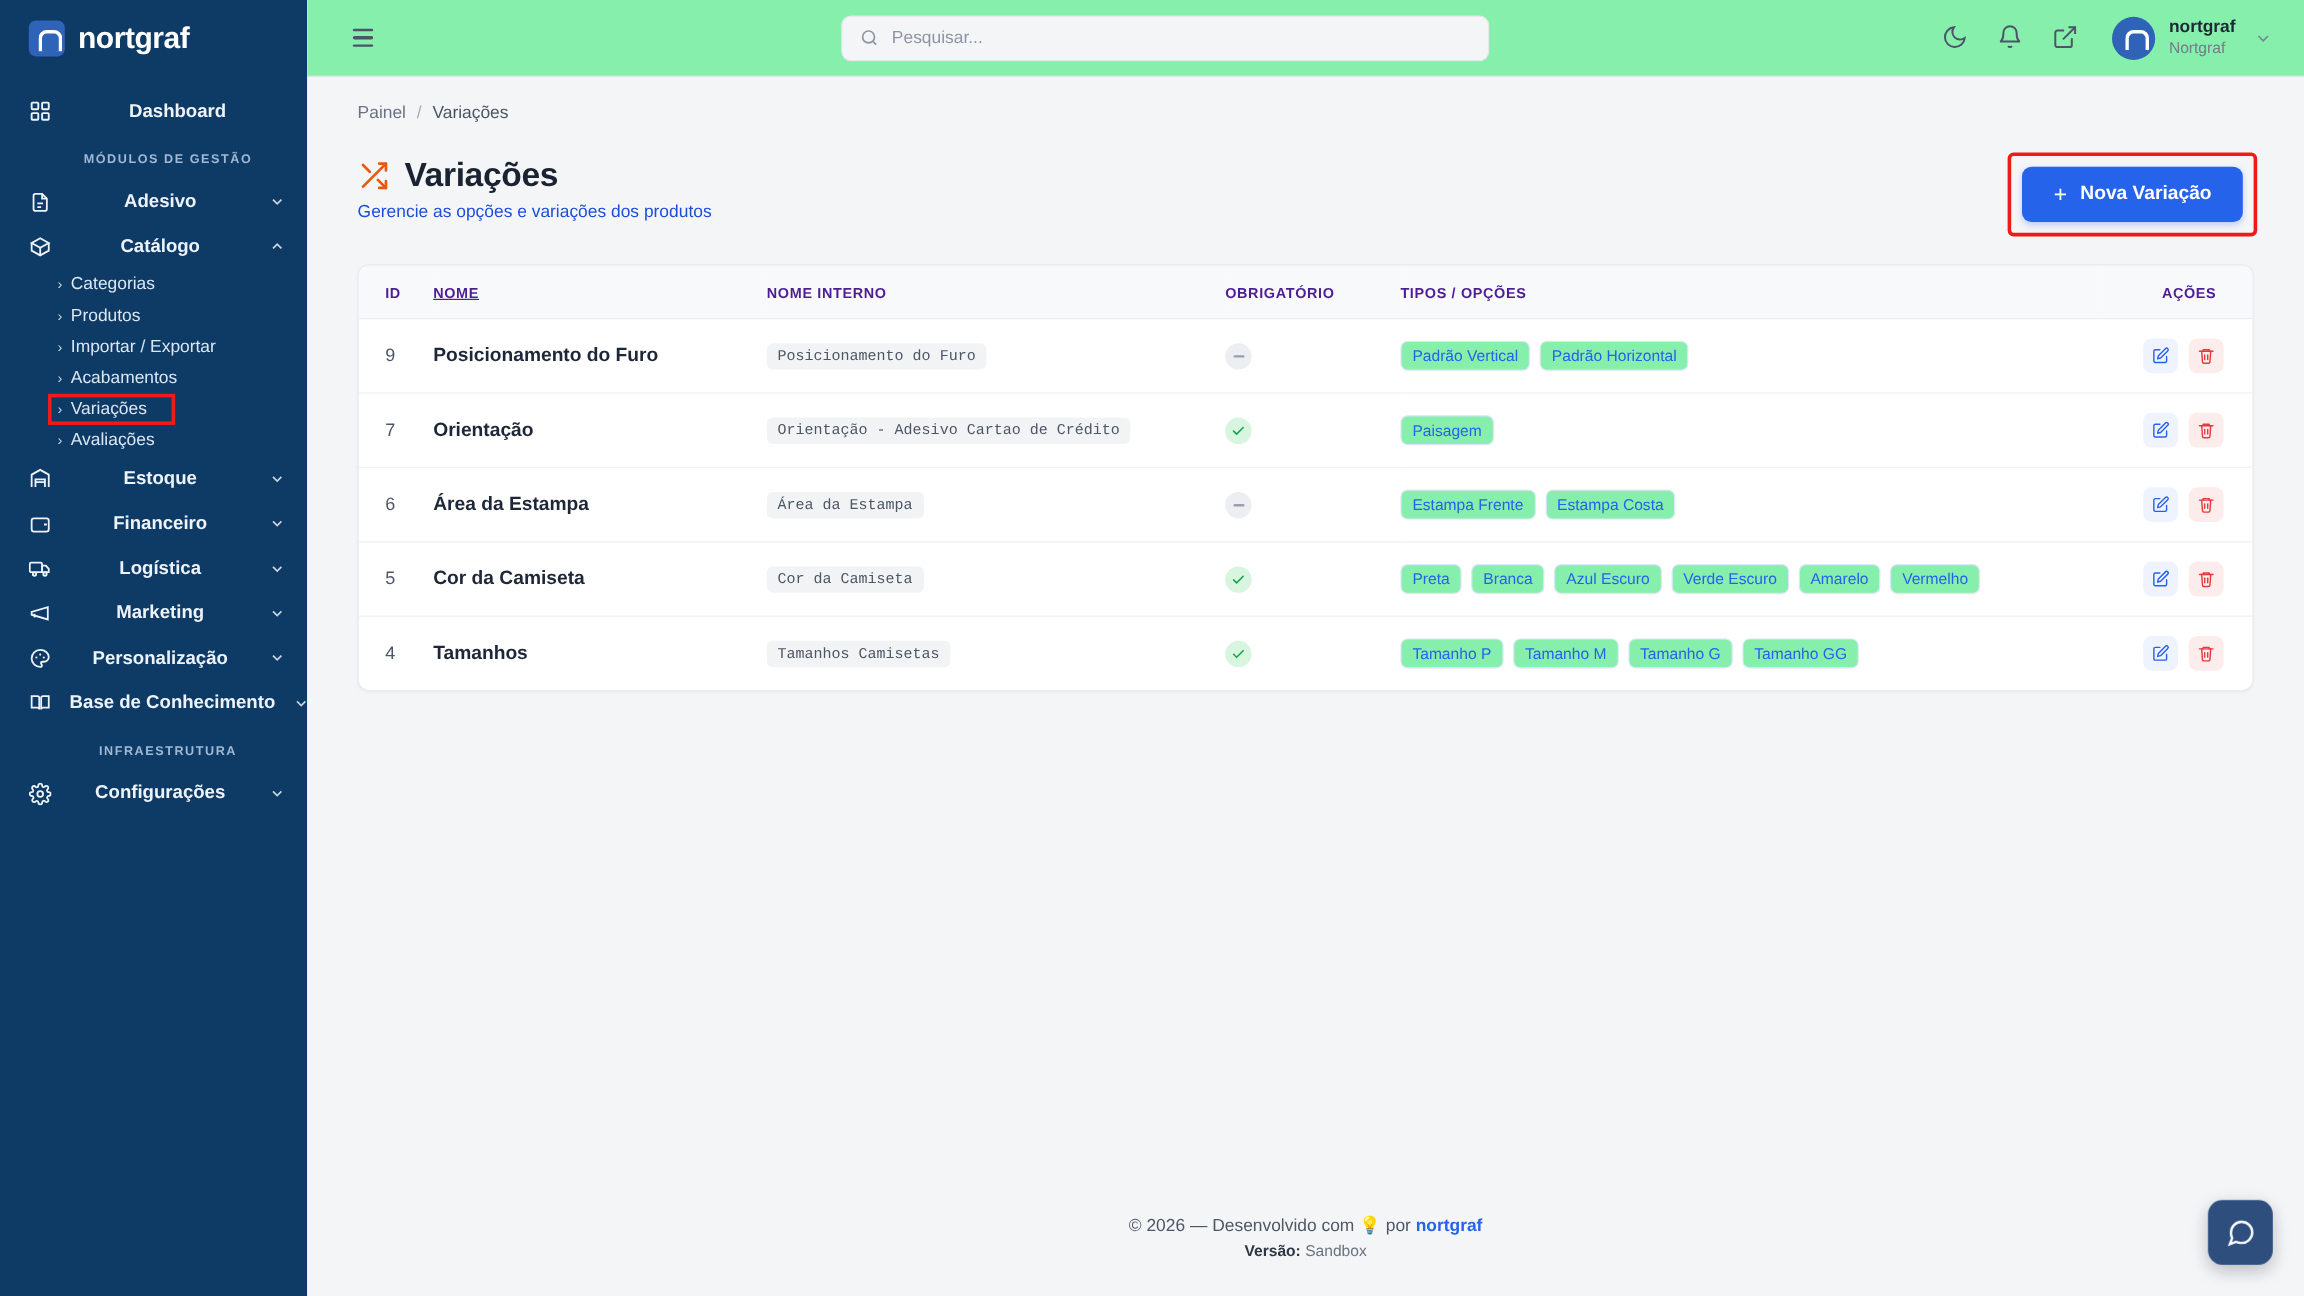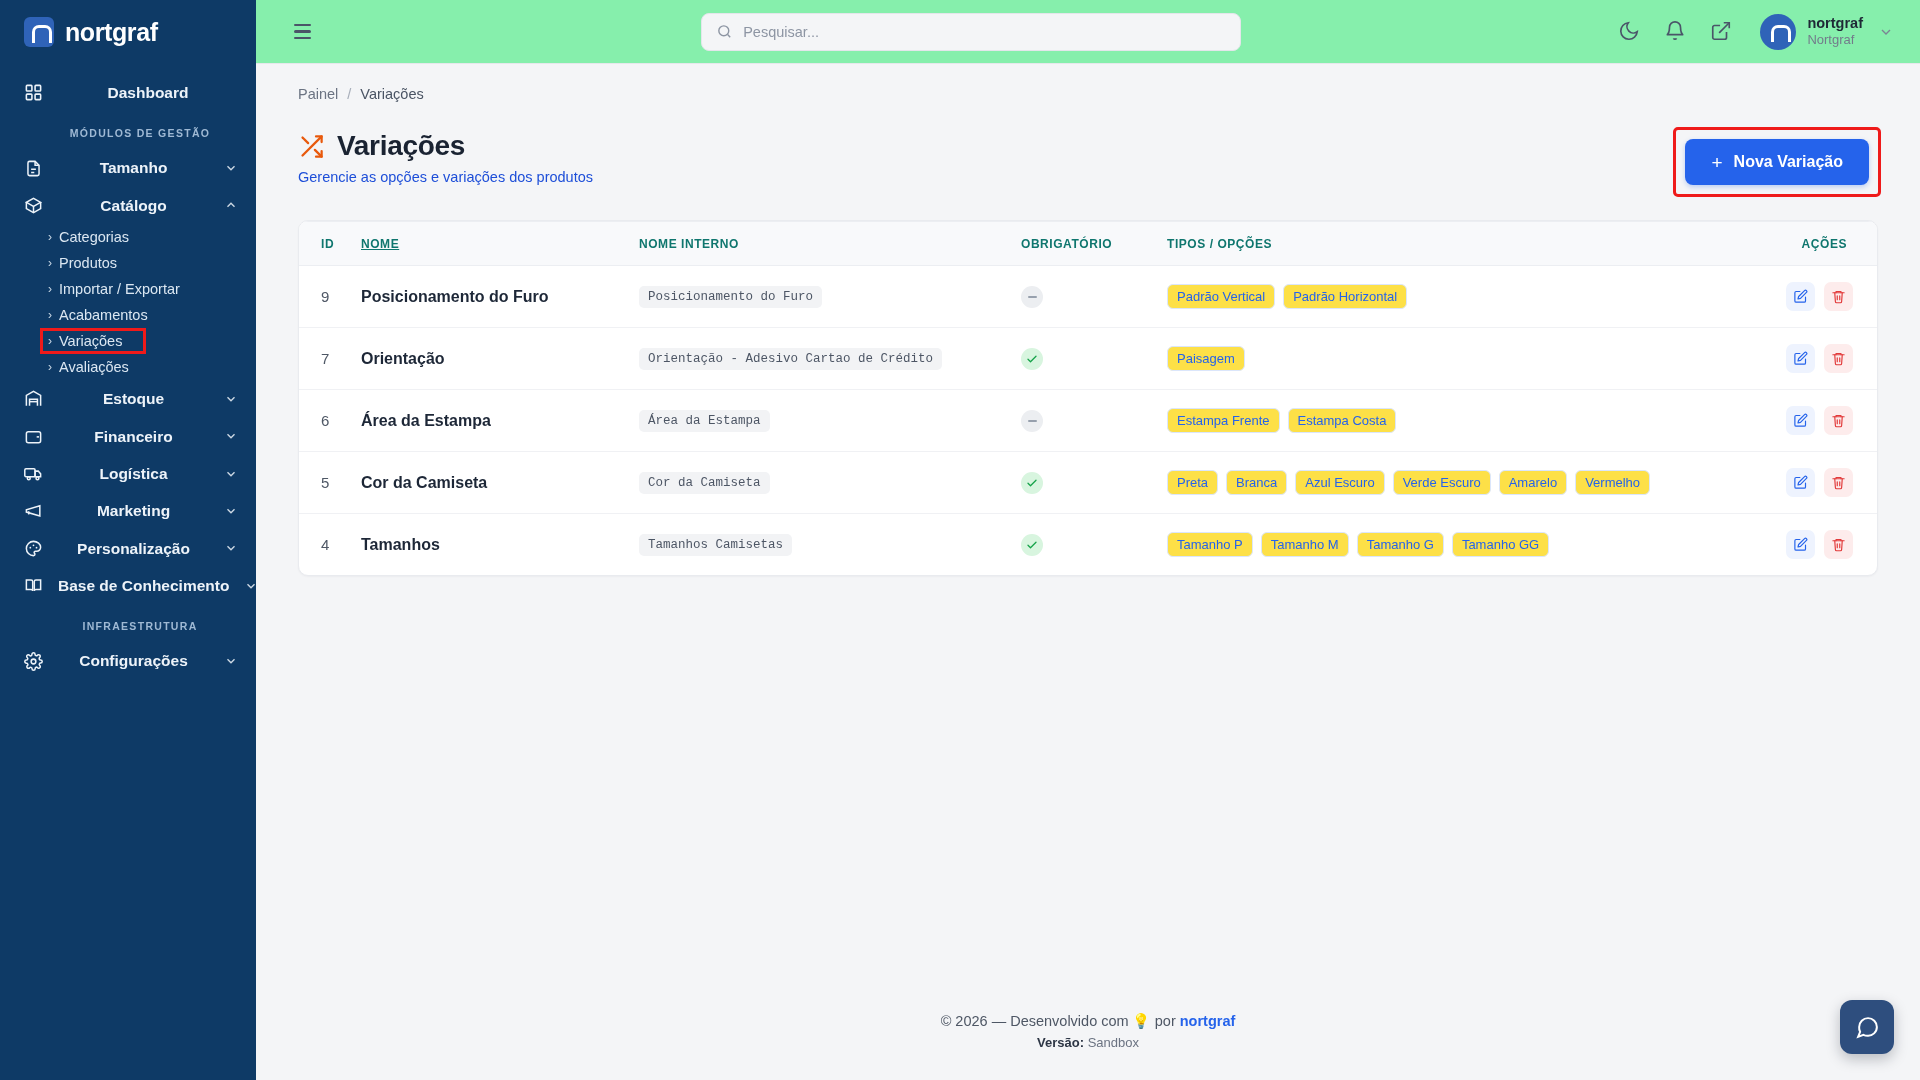--- a/index.html
+++ b/index.html
@@ -158,21 +158,21 @@
     border: 1px solid #dfe2e8; border-radius: 7px; height: 34px;
     display: flex; align-items: center; gap: 12px; padding: 0 11px;
     font-size: 14.5px; color: #2d3645; cursor: pointer; background: #fff;
   }
   .exibir-select .chev { color: #7b8494; display: flex; }
   .exibir-select .chev svg { width: 13px; height: 13px; display: block; }
 
   table { width: 100%; border-collapse: collapse; }
   thead th {
     background: #f8f9fb; border-top: 1px solid #eceef2; border-bottom: 1px solid #eceef2;
-    font-size: 12px; font-weight: 700; letter-spacing: .55px; color: #0f766e;
+    font-size: 12px; font-weight: 700; letter-spacing: .55px; color: #4c1d95;
     text-transform: uppercase; text-align: left; padding: 13px 0; height: 44px;
   }
   th.c-id    { width: 62px;  padding-left: 22px; }
   th.c-nome  { width: 278px; text-decoration: underline; }
   th.c-int   { width: 382px; }
   th.c-obr   { width: 146px; }
   th.c-tipos { }
   th.c-acoes { width: 128px; text-align: right; padding-right: 30px; }
 
   tbody td { border-bottom: 1px solid #f0f1f4; padding: 16px 0; vertical-align: middle; }
@@ -188,21 +188,21 @@
     width: 22px; height: 22px; border-radius: 50%;
     display: flex; align-items: center; justify-content: center;
   }
   .dot.yes { background: #d8f5df; color: #16a34a; }
   .dot.no  { background: #eceef1; color: #97a0ad; }
   .dot svg { width: 12px; height: 12px; display: block; }
   .dot.no .bar { width: 9px; height: 2px; background: #97a0ad; border-radius: 2px; }
 
   .tags { display: flex; flex-wrap: wrap; gap: 8px; }
   .tag {
-    background: #fde047; border: 1px solid #dbe6fb; border-radius: 6px;
+    background: #86efac; border: 1px solid #dbe6fb; border-radius: 6px;
     padding: 4px 9px; font-size: 13px; color: #2563eb; white-space: nowrap;
   }
 
   td.c-acoes { text-align: right; padding-right: 24px; }
   .actions { display: flex; gap: 9px; justify-content: flex-end; }
   .act {
     width: 29px; height: 29px; border-radius: 7px; border: none; cursor: pointer;
     display: flex; align-items: center; justify-content: center;
   }
   .act svg { width: 15px; height: 15px; display: block; }
@@ -255,21 +255,21 @@
       <div class="nav-group-label">MÓDULOS DE GESTÃO</div>
 
       <div class="nav-item">
         <span class="ico">
           <svg viewBox="0 0 24 24" fill="none" stroke="currentColor" stroke-width="1.9">
               <path d="M14 3H7a2 2 0 0 0-2 2v14a2 2 0 0 0 2 2h10a2 2 0 0 0 2-2V8z"></path>
               <path d="M14 3v5h5"></path>
               <path d="M9 13h6M9 17h4"></path>
             </svg>
         </span>
-        <span class="label">Tamanho</span>
+        <span class="label">Adesivo</span>
         <span class="chev">
           <svg viewBox="0 0 24 24" fill="none" stroke="currentColor" stroke-width="2.4">
               <path d="M6 9l6 6 6-6"></path>
             </svg>
         </span>
       </div>
 
       <div class="nav-item">
         <span class="ico">
           <svg viewBox="0 0 24 24" fill="none" stroke="currentColor" stroke-width="1.9">

